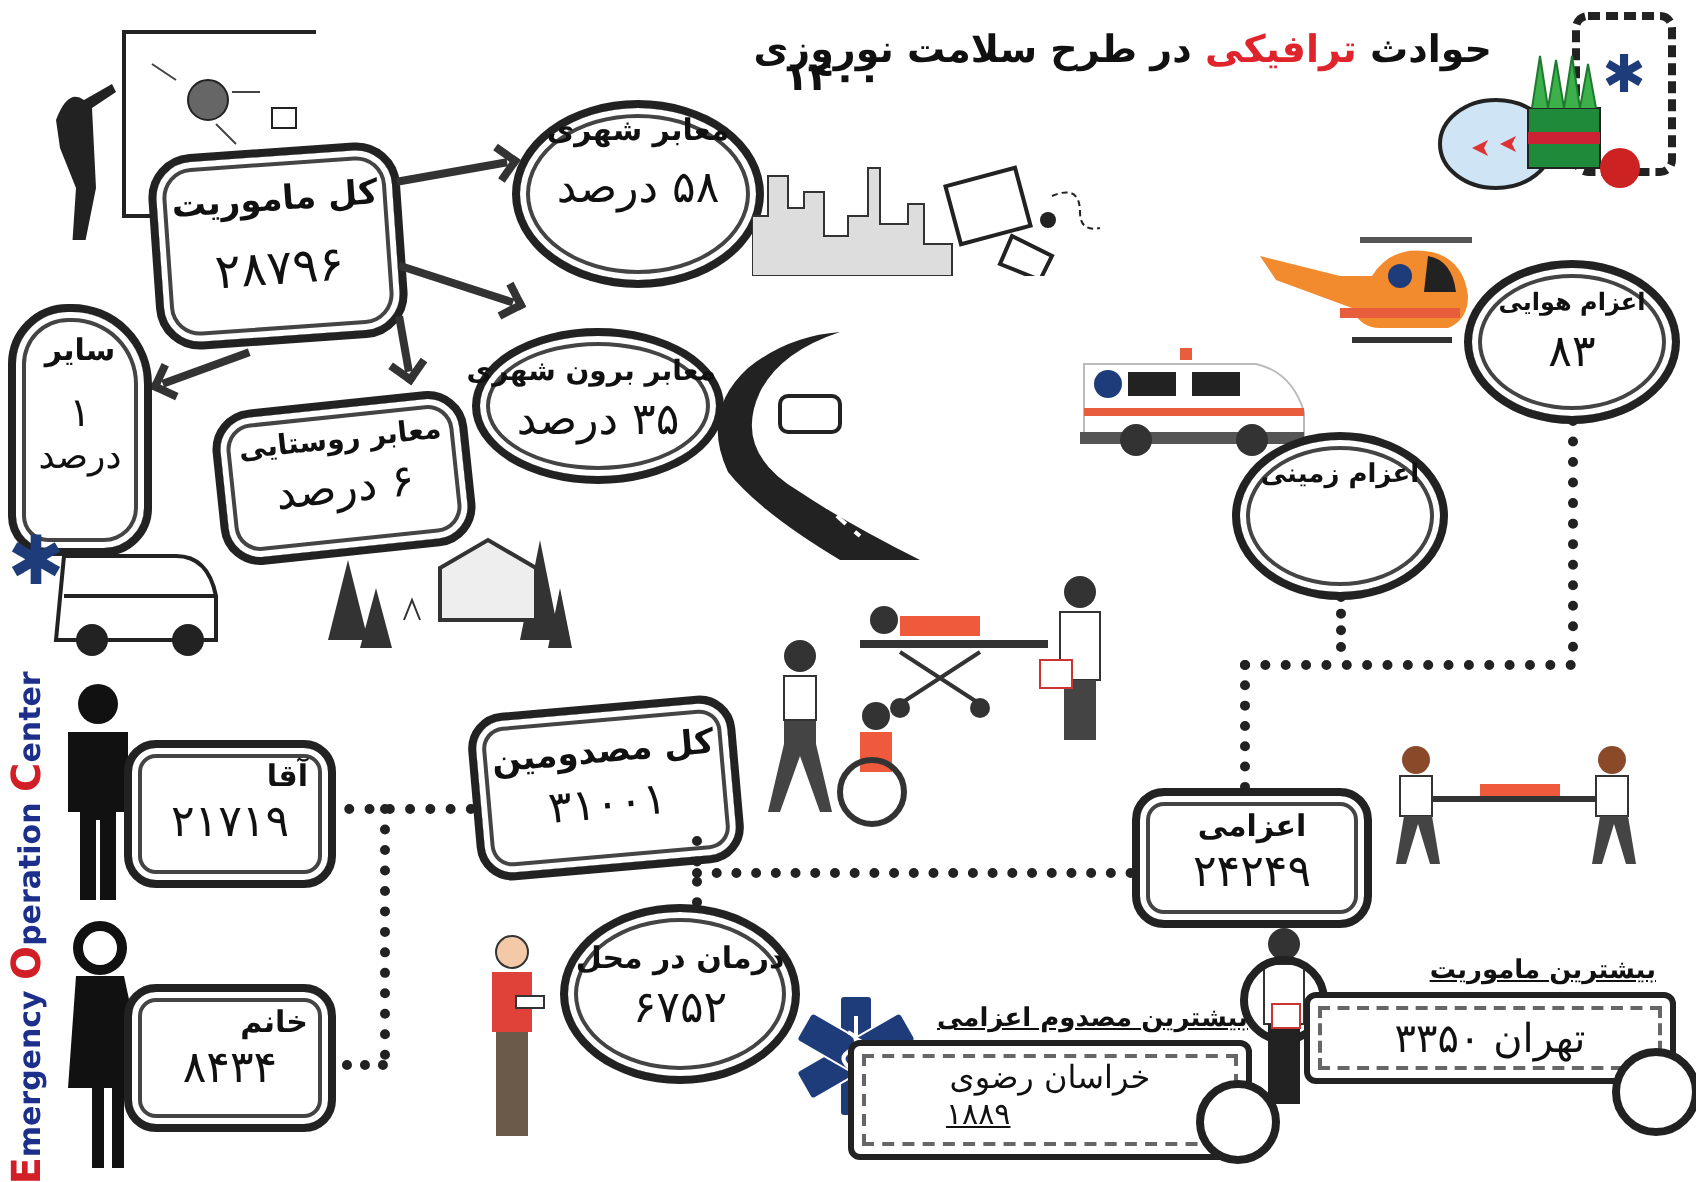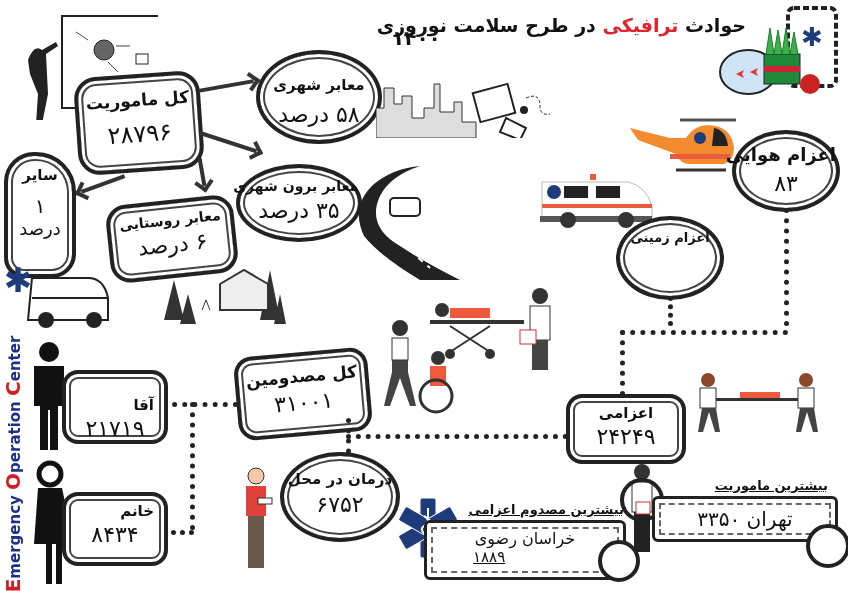--- a/index.html
+++ b/index.html
@@ -61,21 +61,21 @@
   <div class="lbl" style="font-size:17px;margin-top:12px;">کل ماموریت</div>
   <div class="num" style="margin-top:10px;font-size:24px;">۲۸۷۹۶</div>
 </div>
 
 <div class="abs arrow" style="left:198px;top:84px;width:56px;transform:rotate(-10deg);"></div>
 <div class="abs arrow" style="left:198px;top:140px;width:60px;transform:rotate(18deg);"></div>
 <div class="abs arrow" style="left:188px;top:170px;width:28px;transform:rotate(80deg);"></div>
 <div class="abs arrow" style="left:80px;top:182px;width:46px;transform:rotate(160deg);"></div>
 
 <div class="abs film" style="left:256px;top:50px;width:118px;height:86px;border-radius:50%;">
-  <div class="lbl" style="margin-top:22px;">معابر شهری</div>
+  <div class="lbl" style="margin-top:2px;">معابر شهری</div>
   <div class="num" style="margin-top:8px;text-align:center;">۵۸ درصد</div>
 </div>
 
 <div class="abs" style="left:376px;top:78px;width:180px;height:60px;">
   <svg width="180" height="60" viewBox="0 0 180 60">
     <path d="M0 60 V30 h8 V10 h10 V26 h8 V18 h10 V40 h12 V30 h10 V6 h6 V34 h14 V24 h8 V44 h14 V60z" fill="#ddd" stroke="#333" stroke-width="1"></path>
     <rect x="100" y="10" width="36" height="30" fill="#fff" stroke="#222" stroke-width="2" transform="rotate(-15 118 25)"></rect>
     <path d="M130 40 l20 10 l-6 12 l-20 -8z" fill="#fff" stroke="#222" stroke-width="2"></path>
     <circle cx="148" cy="32" r="4" fill="#222"></circle>
     <path d="M150 20 q14 -6 14 8 q0 10 10 8" fill="none" stroke="#222" stroke-dasharray="3 2"></path>
@@ -129,21 +129,21 @@
     <line x1="54" y1="8" x2="110" y2="8" stroke="#555" stroke-width="3"></line>
     <path d="M4 16 l40 10 l16 0 q10 -16 30 -12 q16 4 18 22 q0 12 -10 16 h-34 q-10 0 -14 -10 l-38 -14z" fill="#f28a2e"></path>
     <path d="M88 16 q12 2 14 18 h-16z" fill="#222"></path>
     <circle cx="74" cy="26" r="6" fill="#1e3c7a"></circle>
     <rect x="44" y="42" width="60" height="5" fill="#e85d3b"></rect>
     <line x1="50" y1="58" x2="100" y2="58" stroke="#333" stroke-width="3"></line>
   </svg>
 </div>
 
 <div class="abs film" style="left:732px;top:130px;width:100px;height:74px;border-radius:50%;">
-  <div class="lbl" style="margin-top:10px;font-size:18px;">اعزام هوایی</div>
+  <div class="lbl" style="margin-top:10px;font-size:12px;">اعزام هوایی</div>
   <div class="num" style="margin-top:6px;">۸۳</div>
 </div>
 
 <div class="abs" style="left:540px;top:170px;width:116px;height:60px;">
   <svg width="116" height="60" viewBox="0 0 116 60">
     <rect x="50" y="4" width="6" height="6" fill="#e85d3b"></rect>
     <path d="M2 12 h86 q18 4 24 24 v12 h-110z" fill="#fff" stroke="#bbb" stroke-width="1"></path>
     <rect x="24" y="16" width="24" height="12" fill="#222"></rect>
       <rect x="56" y="16" width="24" height="12" fill="#222"></rect>
     <circle cx="14" cy="22" r="7" fill="#1e3c7a"></circle>
@@ -217,21 +217,21 @@
   <span><b>E</b><span style="position:static;transform:none;">mergency </span><b>O</b><span style="position:static;transform:none;">peration </span><b>C</b><span style="position:static;transform:none;">enter</span></span>
 </div>
 
 <div class="abs" style="left:26px;top:340px;width:46px;height:112px;">
   <svg width="46" height="112" viewBox="0 0 46 112">
     <circle cx="23" cy="12" r="10" fill="#111"></circle>
     <path d="M8 26 h30 v40 h-6 v44 h-8 v-40 h-2 v40 h-8 v-44 h-6z" fill="#111"></path>
   </svg>
 </div>
 <div class="abs film" style="left:62px;top:370px;width:98px;height:66px;border-radius:16px;">
-  <div class="lbl" style="text-align:right;padding-right:10px;margin-top:22px;">آقا</div>
+  <div class="lbl" style="text-align:right;padding-right:10px;margin-top:5px;">آقا</div>
   <div class="num" style="margin-top:2px;">۲۱۷۱۹</div>
 </div>
 
 <div class="abs" style="left:24px;top:460px;width:52px;height:126px;">
   <svg width="52" height="126" viewBox="0 0 52 126">
     <circle cx="26" cy="14" r="11" fill="#fff" stroke="#111" stroke-width="5"></circle>
     <path d="M14 28 h24 l12 56 h-12 v40 h-6 v-40 h-4 v40 h-6 v-40 h-12z" fill="#111"></path>
   </svg>
 </div>
 <div class="abs film" style="left:62px;top:492px;width:98px;height:66px;border-radius:16px;">

